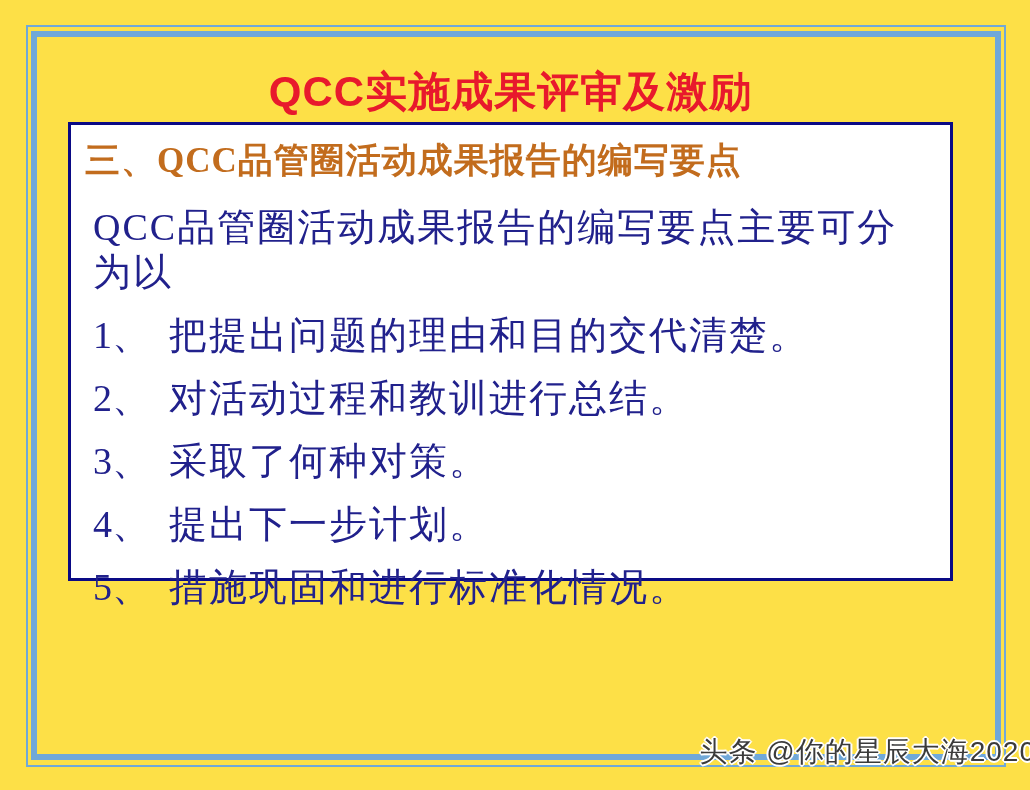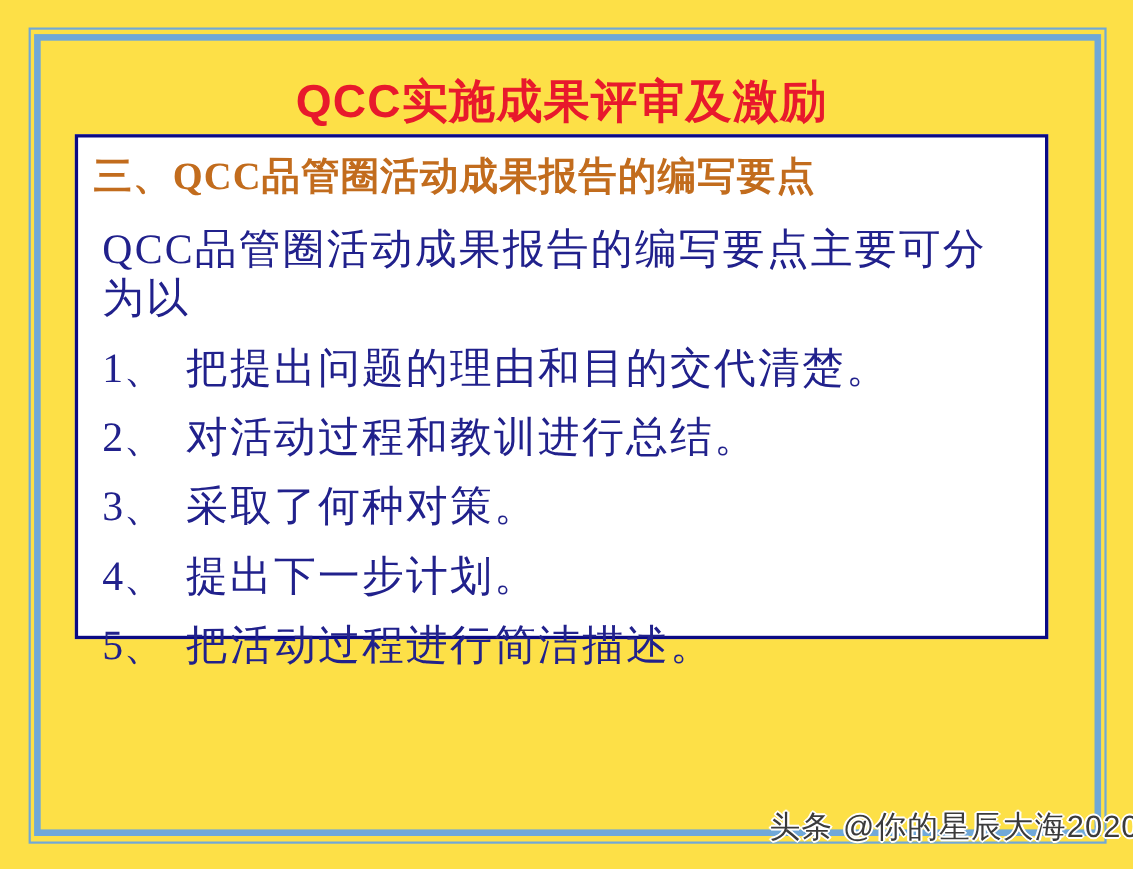--- a/index.html
+++ b/index.html
@@ -99,20 +99,20 @@
       <p class="intro">QCC品管圈活动成果报告的编写要点主要可分为以</p>
 
       <p class="item"><span class="num">1、</span><span>把提出问题的理由和目的交代清楚。</span></p>
 
       <p class="item"><span class="num">2、</span><span>对活动过程和教训进行总结。</span></p>
 
       <p class="item"><span class="num">3、</span><span>采取了何种对策。</span></p>
 
       <p class="item"><span class="num">4、</span><span>提出下一步计划。</span></p>
 
-      <p class="item"><span class="num">5、</span><span>把活动过程进行简洁描述。</span></p>
+      <p class="item"><span class="num">5、</span><span>措施巩固和进行标准化情况。</span></p>
 
     </div>
   </div>
 
   <div class="watermark">头条 @你的星辰大海2020</div>
 
 </div>
 
 </body></html>

